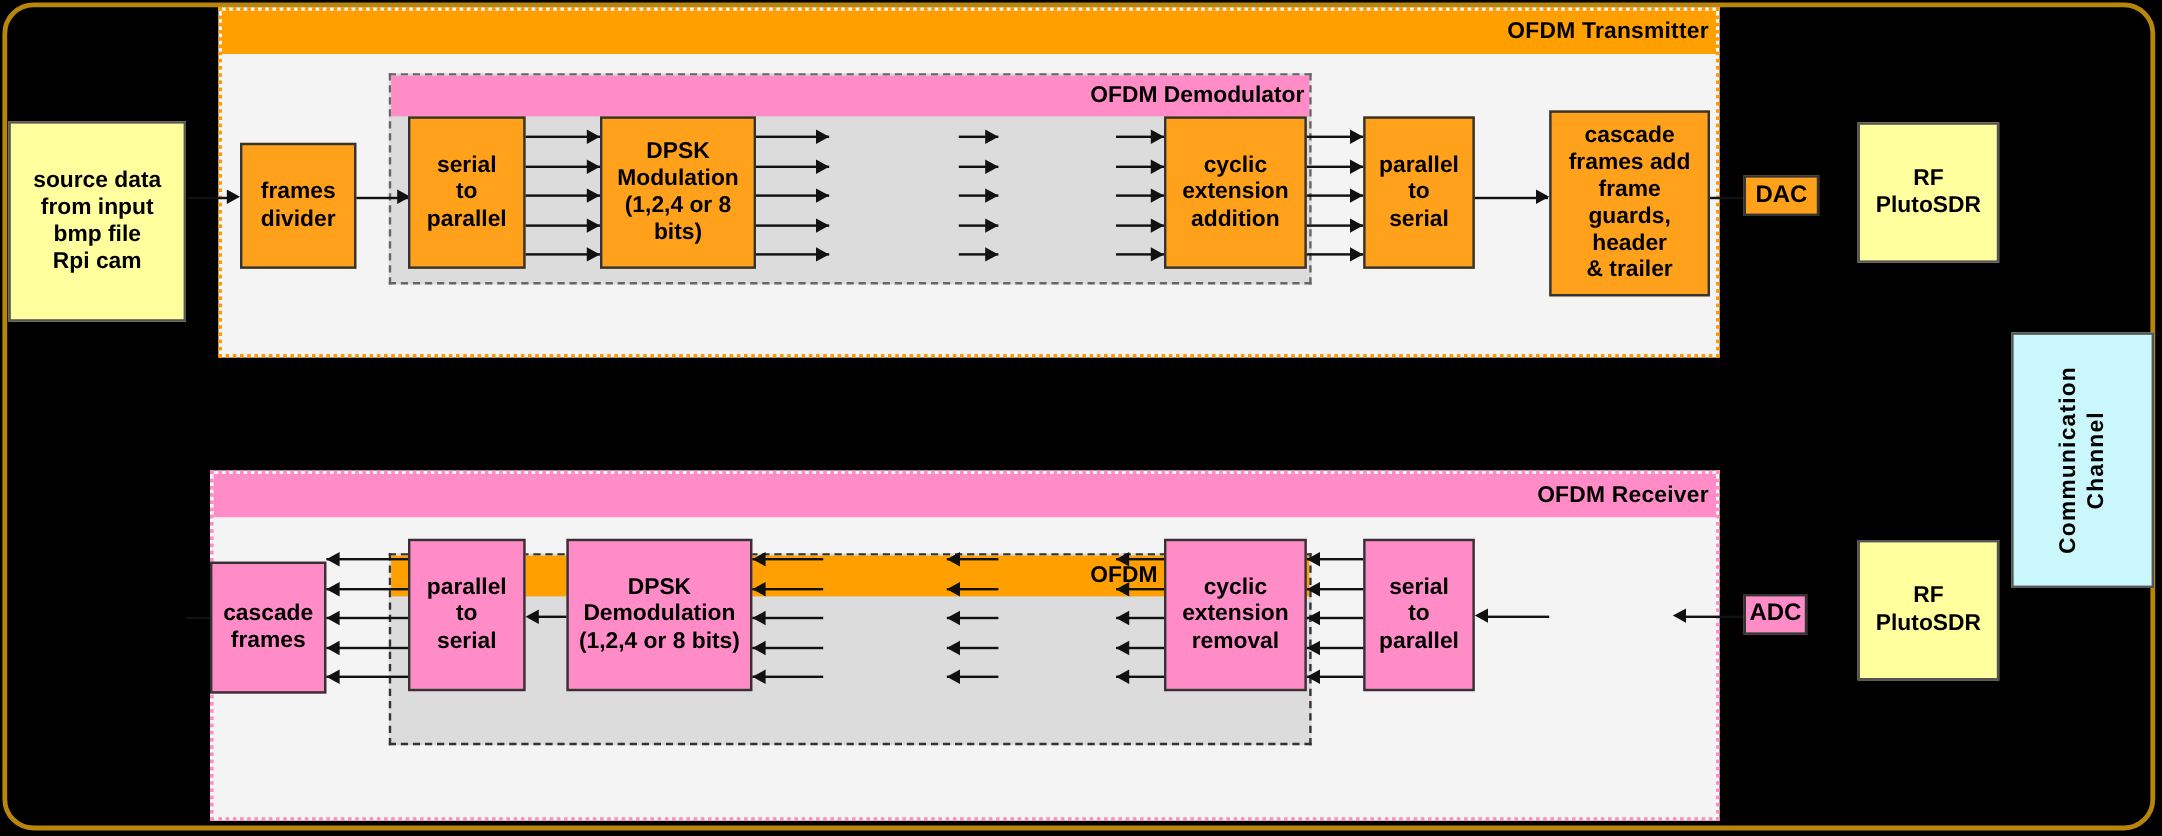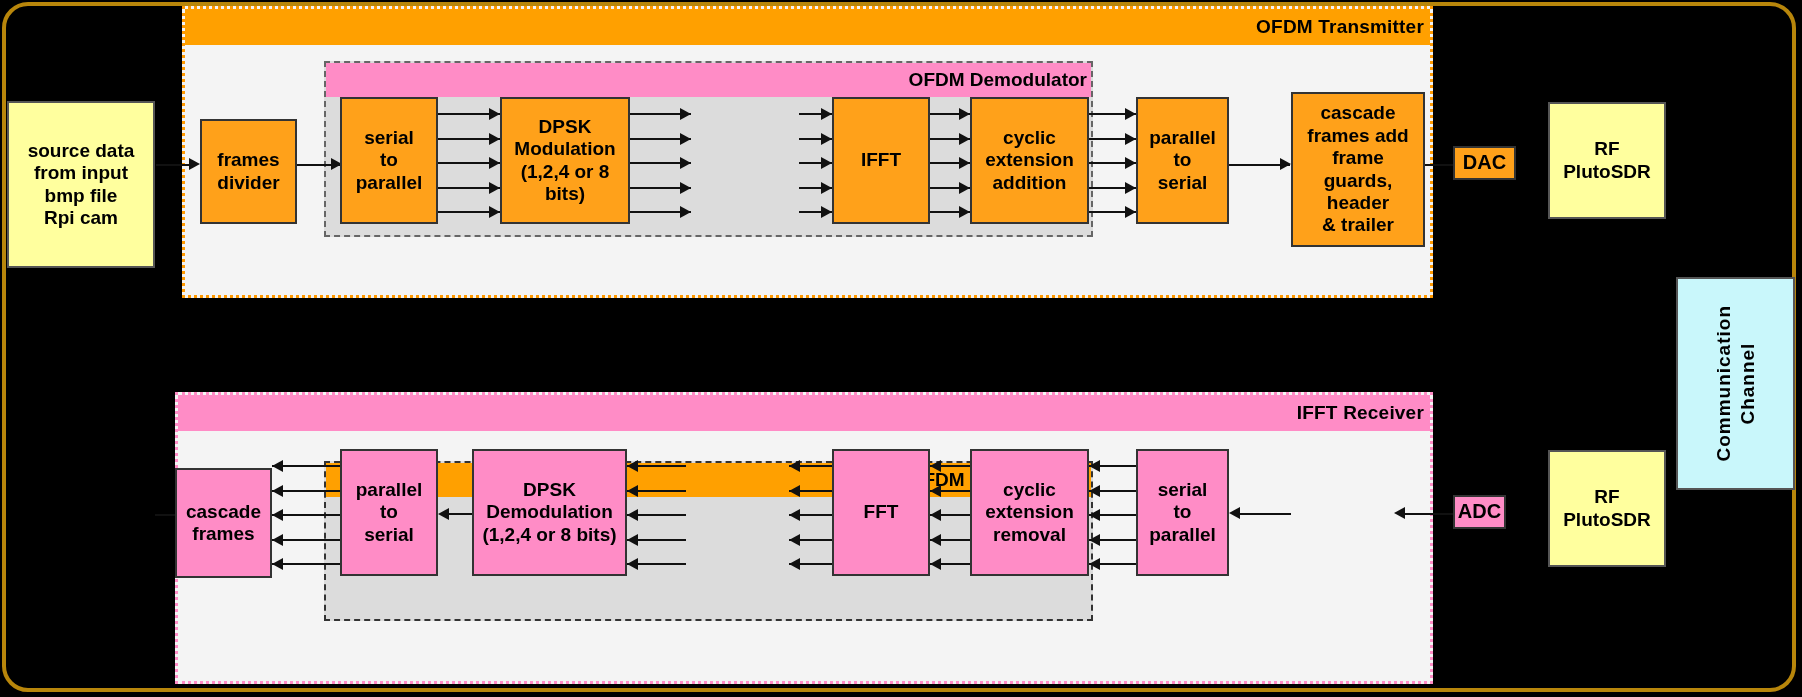--- a/index.html
+++ b/index.html
@@ -79,55 +79,53 @@
   <div class="abs line hline" style="left:156px;top:164px;width:36px;"></div>
   <div class="arrowR" style="left:189px;top:158px;"></div>
 
   <div class="abs blk orange" style="left:200px;top:119px;width:97px;height:105px;">frames<br>divider</div>
 
   <div class="abs line hline" style="left:297px;top:164px;width:45px;"></div>
   <div class="arrowR" style="left:331px;top:158px;"></div>
 
   <div class="abs blk orange" style="left:340px;top:97px;width:98px;height:127px;">serial<br>to<br>parallel</div>
   <div class="abs blk orange" style="left:500px;top:97px;width:130px;height:127px;">DPSK<br>Modulation<br>(1,2,4 or 8 bits)</div>
-  <div class="abs blk orange" style="left:832px;top:97px;width:98px;height:127px;">IFFT</div>
   <div class="abs blk orange" style="left:970px;top:97px;width:119px;height:127px;">cyclic<br>extension<br>addition</div>
   <div class="abs blk orange" style="left:1136px;top:97px;width:93px;height:127px;">parallel<br>to<br>serial</div>
 
   <div class="abs line hline" style="left:1229px;top:164px;width:61px;"></div>
   <div class="arrowR" style="left:1280px;top:158px;"></div>
 
   <div class="abs blk orange" style="left:1291px;top:92px;width:134px;height:155px;">cascade<br>frames add<br>frame guards,<br>header<br>&amp; trailer</div>
 
   <div class="abs line hline" style="left:1425px;top:164px;width:30px;"></div>
 
   <div class="abs blk orange small" style="left:1453px;top:146px;width:63px;height:34px;">DAC</div>
 
   <div class="abs blk yellow" style="left:1548px;top:102px;width:118px;height:117px;">RF<br>PlutoSDR</div>
 
   <div class="abs blk cyan" style="left:1676px;top:277px;width:119px;height:213px;">
     <span class="vert">Communication<br>Channel</span>
   </div>
 
   <div class="abs container rx" style="left:175px;top:392px;width:1258px;height:292px;">
-    <div class="cont-header pink">IFFT Receiver</div>
+    <div class="cont-header pink">OFDM Receiver</div>
   </div>
 
   <div class="abs group rx" style="left:324px;top:461px;width:769px;height:160px;">
     <div class="grp-header orange">OFDM Demodulator</div>
   </div>
 
 
   <div class="abs line hline" style="left:155px;top:514px;width:42px;"></div>
 
   <div class="abs blk pink" style="left:175px;top:468px;width:97px;height:110px;">cascade<br>frames</div>
 
   <div class="abs blk pink" style="left:340px;top:449px;width:98px;height:127px;">parallel<br>to<br>serial</div>
   <div class="abs blk pink" style="left:472px;top:449px;width:155px;height:127px;">DPSK<br>Demodulation<br>(1,2,4 or 8 bits)</div>
-  <div class="abs blk pink" style="left:832px;top:449px;width:98px;height:127px;">FFT</div>
   <div class="abs blk pink" style="left:970px;top:449px;width:119px;height:127px;">cyclic<br>extension<br>removal</div>
   <div class="abs blk pink" style="left:1136px;top:449px;width:93px;height:127px;">serial<br>to<br>parallel</div>
 
 
   <div class="abs line hline" style="left:1238px;top:513px;width:53px;"></div>
   <div class="arrowL" style="left:1229px;top:507px;"></div>
 
   <div class="abs line hline" style="left:1403px;top:513px;width:52px;"></div>
   <div class="arrowL" style="left:1394px;top:507px;"></div>
 

